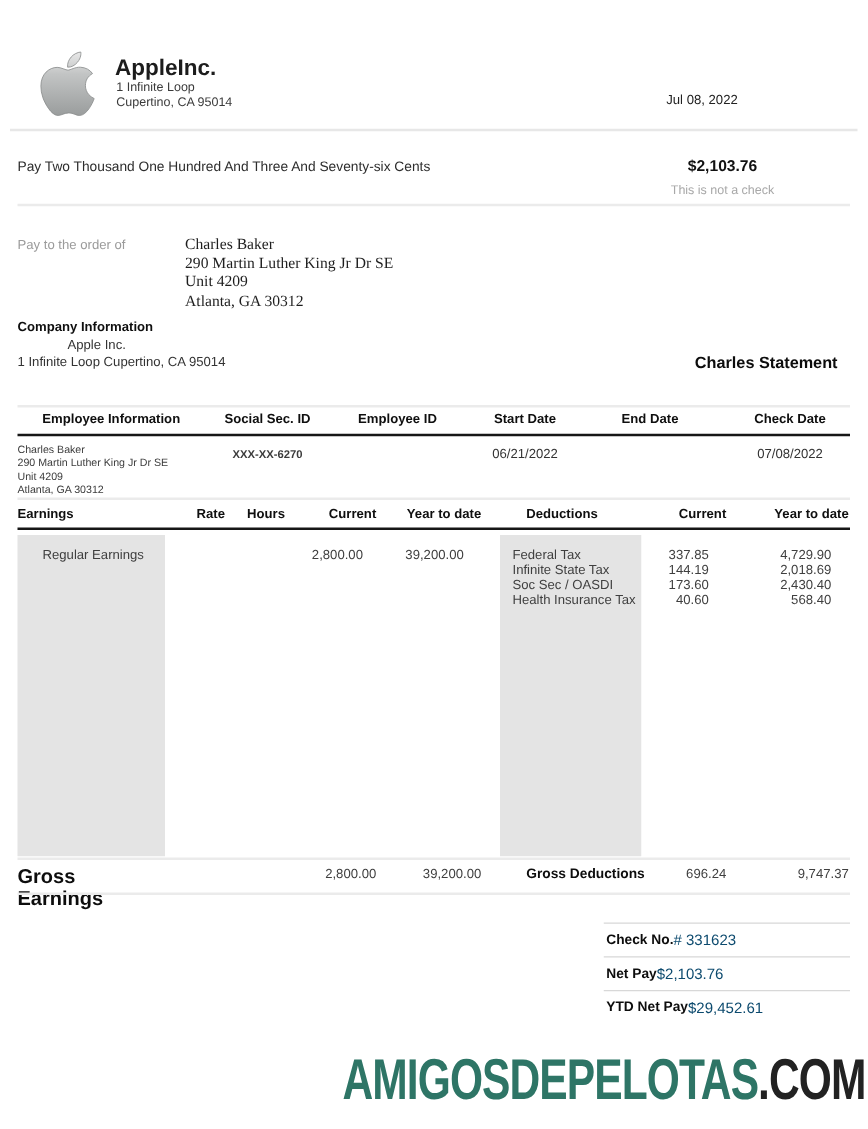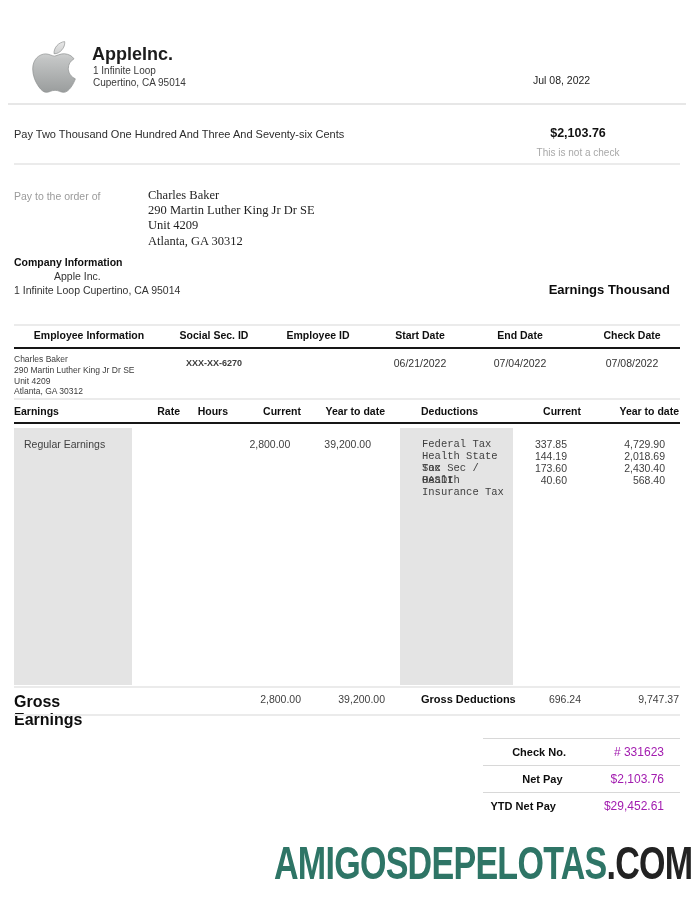--- a/index.html
+++ b/index.html
@@ -56,44 +56,44 @@
   .eh-current { width:73px; text-align:right; }
   .eh-ytd { width:84px; text-align:right; }
   .eh-ded { width:113px; margin-left:29px; text-align:left; padding-left:7px; }
   .eh-dcur { width:54px; text-align:right; }
   .eh-dytd { width:98px; text-align:right; }
 
   .body-zone { position:absolute; left:14px; top:428px; width:666px; height:257px; }
   .gray-col-earn { position:absolute; left:0; top:0; width:118px; height:257px; background:#e4e4e4; }
   .gray-col-ded { position:absolute; left:386px; top:0; width:113px; height:257px; background:#e4e4e4; }
   .earn-line { position:absolute; left:0; top:10px; width:357px; display:flex; font-size:10.5px; color:#3f3f3f; }
-  .el-label { width:118px; padding-left:10px; }
+  .el-label { width:118px; padding-left:20px; }
   .el-rate { width:48px; text-align:right; }
   .el-hours { width:48px; text-align:right; }
   .el-current { width:73px; text-align:right; }
   .el-ytd { width:84px; text-align:right; }
   .ded-line { position:absolute; left:386px; width:279px; display:flex; font-size:10.5px; color:#3f3f3f; }
-  .dl-label { width:113px; padding-left:22px;font-family:Liberation Mono, monospace; }
+  .dl-label { width:113px; padding-left:10px; }
   .dl-current { width:54px; text-align:right; }
   .dl-ytd { width:98px; text-align:right; }
 
   .gross-row { position:absolute; left:14px; top:693px; width:666px; display:flex; font-size:10.5px; color:#3f3f3f; }
   .gr-label { width:118px; font-size:16px; font-weight:bold; color:#0d0d0d; }
   .gr-sp1 { width:96px; }
   .gr-current { width:73px; text-align:right; }
   .gr-ytd { width:84px; text-align:right; }
   .gr-dlabel { width:113px; margin-left:29px; padding-left:7px; font-size:11px; font-weight:bold; color:#0d0d0d; }
   .gr-dcur { width:54px; text-align:right; }
   .gr-dytd { width:98px; text-align:right; }
 
   
   .summary { position:absolute; left:483px; top:738px; width:197px; }
-  .sum-row { border-top:1.5px solid #d8d8d8; height:27px; display:flex; align-items:center; justify-content:flex-end;gap:48px; }
+  .sum-row { border-top:1.5px solid #d8d8d8; height:27px; display:flex; align-items:center; justify-content:flex-start; }
   .sum-label { font-size:11px; font-weight:bold; color:#0d0d0d; padding-left:2px; }
-  .sum-value { font-size:12px; color:#a21caf; padding-right:16px; }
+  .sum-value { font-size:12px; color:#0c4a6e; padding-right:16px; }
 
   
   .watermark { position:absolute; right:2px; top:836px; font-size:46px; font-weight:bold;
                letter-spacing:-1px; transform:scaleX(0.74); transform-origin:100% 50%;
                white-space:nowrap; }
 </style>
 </head>
 <body>
 
 <div class="page">
@@ -131,21 +131,21 @@
   <div class="payee-block">
     <div>Charles Baker</div>
     <div>290 Martin Luther King Jr Dr SE</div>
     <div>Unit 4209</div>
     <div>Atlanta, GA 30312</div>
   </div>
 
   <div class="ci-heading">Company Information</div>
   <div class="ci-line1">Apple Inc.</div>
   <div class="ci-line2">1 Infinite Loop Cupertino, CA 95014</div>
-  <div class="statement-title">Earnings Thousand</div>
+  <div class="statement-title">Charles Statement</div>
 
   <div class="rule-thin" style="left:14px; top:324px; width:666px;"></div>
   <div class="emp-header">
     <div class="emp-c1">Employee Information</div>
     <div class="emp-c2">Social Sec. ID</div>
     <div class="emp-c3">Employee ID</div>
     <div class="emp-c4">Start Date</div>
     <div class="emp-c5">End Date</div>
     <div class="emp-c6">Check Date</div>
   </div>
@@ -153,21 +153,20 @@
   <div class="emp-row">
     <div class="emp-c1 emp-addr">
       <div>Charles Baker</div>
       <div>290 Martin Luther King Jr Dr SE</div>
       <div>Unit 4209</div>
       <div>Atlanta, GA 30312</div>
     </div>
     <div class="emp-c2 emp-ssn">XXX-XX-6270</div>
     <div class="emp-c3"></div>
     <div class="emp-c4 emp-date">06/21/2022</div>
-    <div class="emp-c5 emp-date">07/04/2022</div>
     <div class="emp-c6 emp-date">07/08/2022</div>
   </div>
   <div class="rule-thin" style="left:14px; top:398px; width:666px;"></div>
 
   <div class="earn-header">
     <div class="eh-label">Earnings</div>
     <div class="eh-rate">Rate</div>
     <div class="eh-hours">Hours</div>
     <div class="eh-current">Current</div>
     <div class="eh-ytd">Year to date</div>
@@ -188,21 +187,21 @@
       <div class="el-current">2,800.00</div>
       <div class="el-ytd">39,200.00</div>
     </div>
 
     <div class="ded-line" style="top:10px;">
       <div class="dl-label">Federal  Tax</div>
       <div class="dl-current">337.85</div>
       <div class="dl-ytd">4,729.90</div>
     </div>
     <div class="ded-line" style="top:22px;">
-      <div class="dl-label">Health  State  Tax</div>
+      <div class="dl-label">Infinite  State  Tax</div>
       <div class="dl-current">144.19</div>
       <div class="dl-ytd">2,018.69</div>
     </div>
     <div class="ded-line" style="top:34px;">
       <div class="dl-label">Soc Sec  / OASDI</div>
       <div class="dl-current">173.60</div>
       <div class="dl-ytd">2,430.40</div>
     </div>
     <div class="ded-line" style="top:46px;">
       <div class="dl-label">Health  Insurance  Tax</div>

